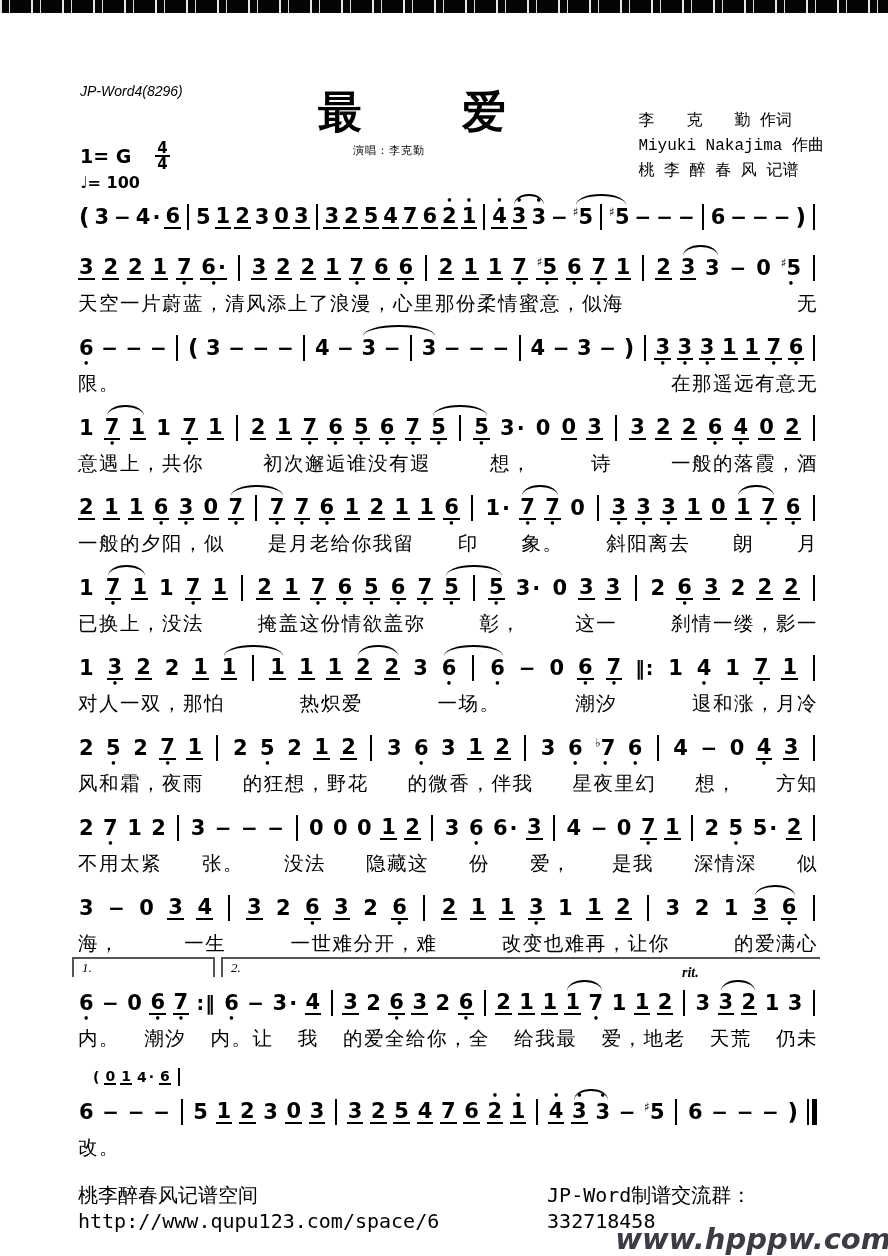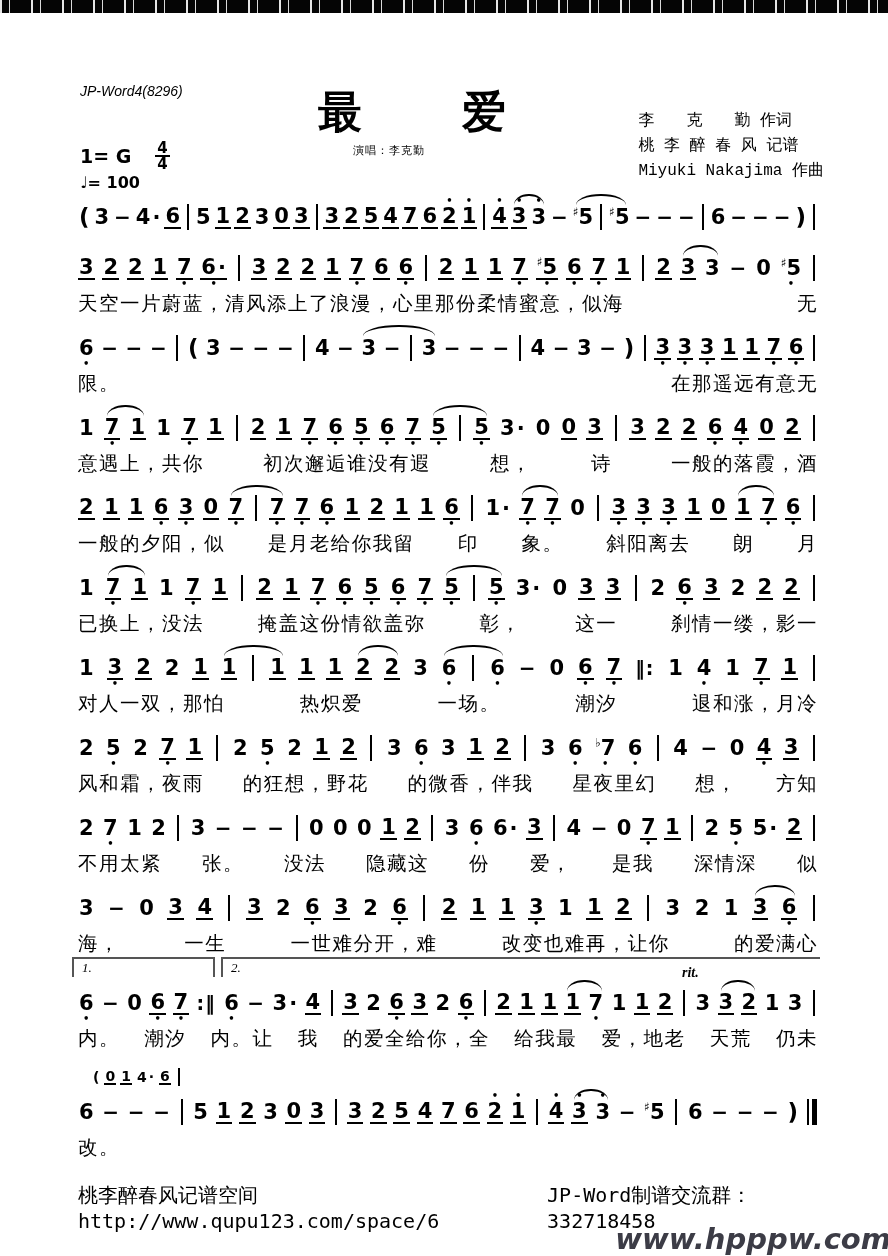--- a/index.html
+++ b/index.html
@@ -64,22 +64,22 @@
 
 <div class="page">
   <div class="topbar"></div>
 
   <div class="header">
     <div class="meta-top">JP-Word4(8296)</div>
     <div class="title">最　　爱</div>
     <div class="singer">演唱：李克勤</div>
     <div class="credits">
       <div>李　　克　　勤 作词</div>
+      <div>Miyuki Nakajima 作曲</div>
       <div>桃 李 醉 春 风 记谱</div>
-      <div>Miyuki Nakajima 作曲</div>
     </div>
     <div class="keyline">
       <span>1= G</span>
       <span class="ts">
         <span class="tsn">4</span>
         <span class="tsd">4</span>
       </span>
     </div>
     <div class="tempoline">
       <span>♩</span><span>= 100</span>

